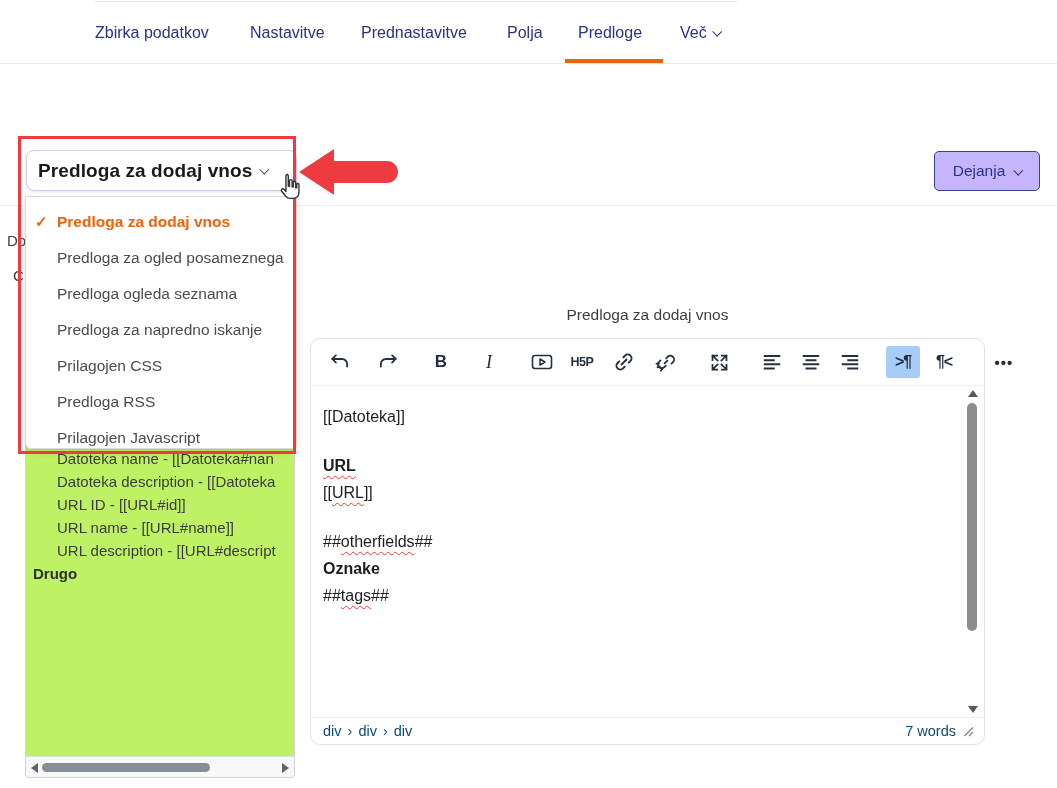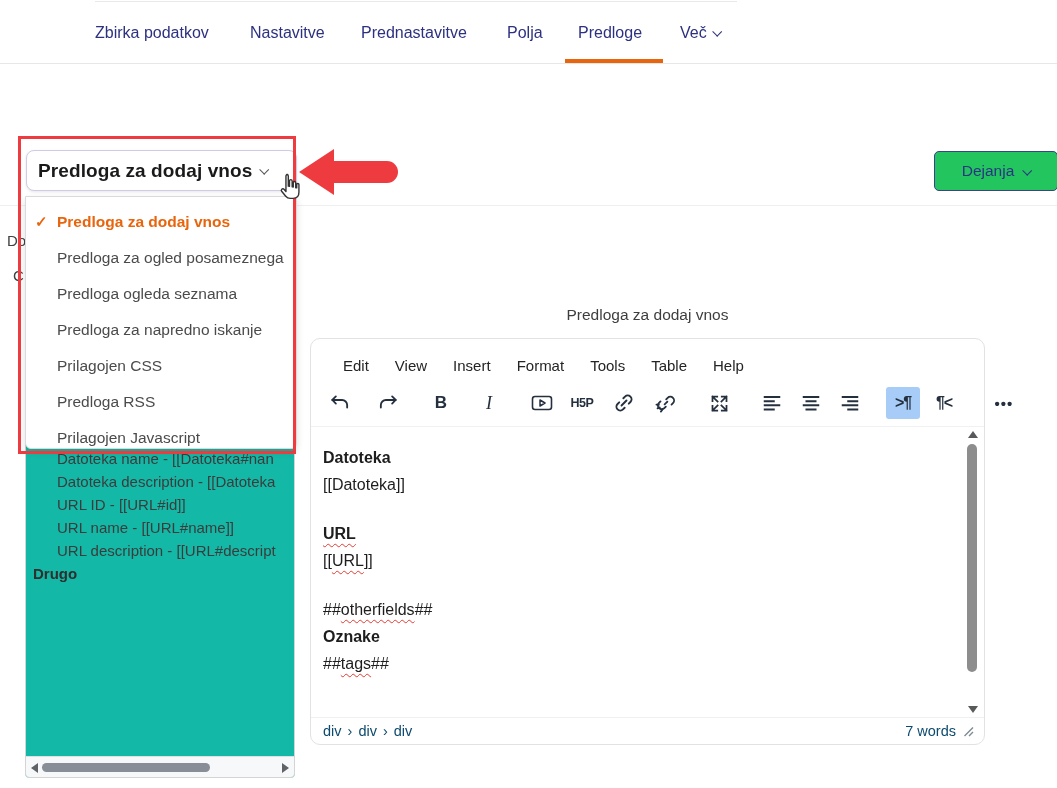--- a/index.html
+++ b/index.html
@@ -12,21 +12,21 @@
   .tab{ position:absolute; top:24px; font-size:16px; color:#2c3180; cursor:pointer; white-space:nowrap; }
   .tab .chev{ margin-left:6px; margin-bottom:2px; }
   .active-underline{ position:absolute; left:565px; top:59px; width:98px; height:4px; background:#e8650d; }
   .nav-sep{ position:absolute; left:0; top:63px; width:1057px; height:1px; background:#e7e7e7; }
   .mid-sep{ position:absolute; left:0; top:205px; width:1057px; height:1px; background:#efefef; z-index:1; }
 
   .chev{ display:inline-block; width:7px; height:7px; border-right:1.7px solid currentColor;
          border-bottom:1.7px solid currentColor; transform:rotate(45deg) translateY(-1px); }
 
   
-  .actions-btn{ position:absolute; left:934px; top:151px; width:124px; height:40px; background:#22c55e;
+  .actions-btn{ position:absolute; left:934px; top:151px; width:106px; height:40px; background:#c4b5fd;
     border:1px solid #3a418f; border-radius:5px; color:#2c3584; font-size:15.5px;
     display:flex; align-items:center; justify-content:center; gap:9px; cursor:pointer; }
 
   
   .frag{ position:absolute; font-size:15px; color:#404040; z-index:0; }
 
   
   .sel-btn{ position:absolute; left:26px; top:150px; width:271px; height:41px; background:#fff;
     border:1.5px solid #d0cbe6; border-radius:8px; box-shadow:0 1px 3px rgba(0,0,0,.10);
     display:flex; align-items:center; z-index:5; cursor:pointer; }
@@ -36,21 +36,21 @@
   
   .popup{ position:absolute; left:25px; top:196px; width:272px; height:253px; background:#fff;
     border:1px solid #dadada; border-radius:0 0 6px 6px; box-shadow:0 3px 7px rgba(0,0,0,.13);
     z-index:4; padding-top:7px; }
   .popup .mi{ position:relative; height:36px; line-height:36px; padding-left:31px;
     font-size:15.5px; color:#4b4b4b; white-space:nowrap; cursor:pointer; }
   .popup .mi.sel{ color:#e8650d; font-weight:bold; }
   .popup .check{ position:absolute; left:9px; top:0; color:#e8650d; font-size:15px; font-weight:bold; }
 
   
-  .panel{ position:absolute; left:25px; top:310px; width:270px; height:468px; background:#14b8a6;
+  .panel{ position:absolute; left:25px; top:310px; width:270px; height:468px; background:#bef264;
     border:1px solid #d4d4d4; border-radius:4px; z-index:2; overflow:hidden; }
   .panel .row{ position:absolute; left:0; width:264px; height:23px; line-height:23px; font-size:15px;
     color:#3c3c3c; white-space:nowrap; overflow:hidden; cursor:pointer; }
   .panel .row.item{ padding-left:31px; }
   .panel .row.header{ padding-left:7px; font-weight:bold; color:#2f2f2f; }
   .hsb{ position:absolute; left:0; bottom:0; width:268px; height:21px; background:#f7f8f9;
     border-top:1px solid #e1e1e1; }
   .hsb .tri-l{ position:absolute; left:5px; top:6px; width:0; height:0;
     border-top:5px solid transparent; border-bottom:5px solid transparent; border-right:7px solid #5f6368; }
   .hsb .tri-r{ position:absolute; right:5px; top:6px; width:0; height:0;
@@ -167,29 +167,20 @@
     <path d="M0 24 L35 1 V13 H88 a11 11 0 0 1 0 22 H35 V47 Z" fill="#ee3b40"></path>
   </svg>
   <svg class="hand" width="28" height="36" viewBox="0 0 24 30">
     <path d="M9.2 2.6c.75 0 1.35.6 1.35 1.35v8.6l1 .16V8.1c0-.65.5-1.15 1.15-1.15.64 0 1.15.5 1.15 1.15v5l.95.15V9.6c0-.6.48-1.05 1.05-1.05.58 0 1.05.46 1.05 1.05v4.3l.85.14v-2.8c0-.53.43-.95.95-.95s.95.42.95.95v6.6c0 3.2-1.95 5.2-4.95 5.2h-2.5c-1.7 0-2.8-.55-3.85-1.85l-3.5-4.3c-.44-.54-.38-1.3.13-1.75.53-.48 1.38-.43 1.85.1l1.7 1.95V3.95c0-.74.6-1.35 1.32-1.35z" fill="#ffffff" stroke="#333" stroke-width="1.2" stroke-linejoin="round"></path>
   </svg>
 
   <div class="ed-title">Predloga za dodaj vnos</div>
 
   <div class="card">
 
-    <div class="menubar">
-      <span class="mb">Edit</span>
-      <span class="mb">View</span>
-      <span class="mb">Insert</span>
-      <span class="mb">Format</span>
-      <span class="mb">Tools</span>
-      <span class="mb">Table</span>
-      <span class="mb">Help</span>
-    </div>
 
     <div class="toolbar">
       <div class="tbtn">
         <svg width="22" height="22" viewBox="0 0 24 24" fill="none" stroke="#25303f" stroke-width="2" stroke-linecap="round" stroke-linejoin="round">
           <path d="M7.5 4.8 L3.6 8.7 l3.9 3.9"></path>
             <path d="M3.6 8.7 h10.6 a5.6 5.6 0 0 1 5.6 5.6 v2.6"></path>
         </svg>
       </div>
       <div class="tgap"></div>
       <div class="tbtn">
@@ -270,21 +261,20 @@
           <span class="dir-glyph">¶&lt;</span>
         </div>
       <div class="tgap big" style="width:26px"></div>
       <div class="tbtn">
           <span class="more-glyph">•••</span>
         </div>
     </div>
 
     <div class="content">
       <div class="txt">
-        <p class="hd first">Datoteka</p>
         <p>[[Datoteka]]</p>
         <div class="gap"></div>
         <p class="hd" style="margin-top:0"><span class="sq">URL</span></p>
         <p><span>[[</span><span class="sq">URL</span><span>]]</span></p>
         <div class="gap"></div>
         <p><span>##</span><span class="sq">otherfields</span><span>##</span></p>
         <p class="hd">Oznake</p>
         <p><span>##</span><span class="sq">tags</span><span>##</span></p>
       </div>
       <div class="vsb">

